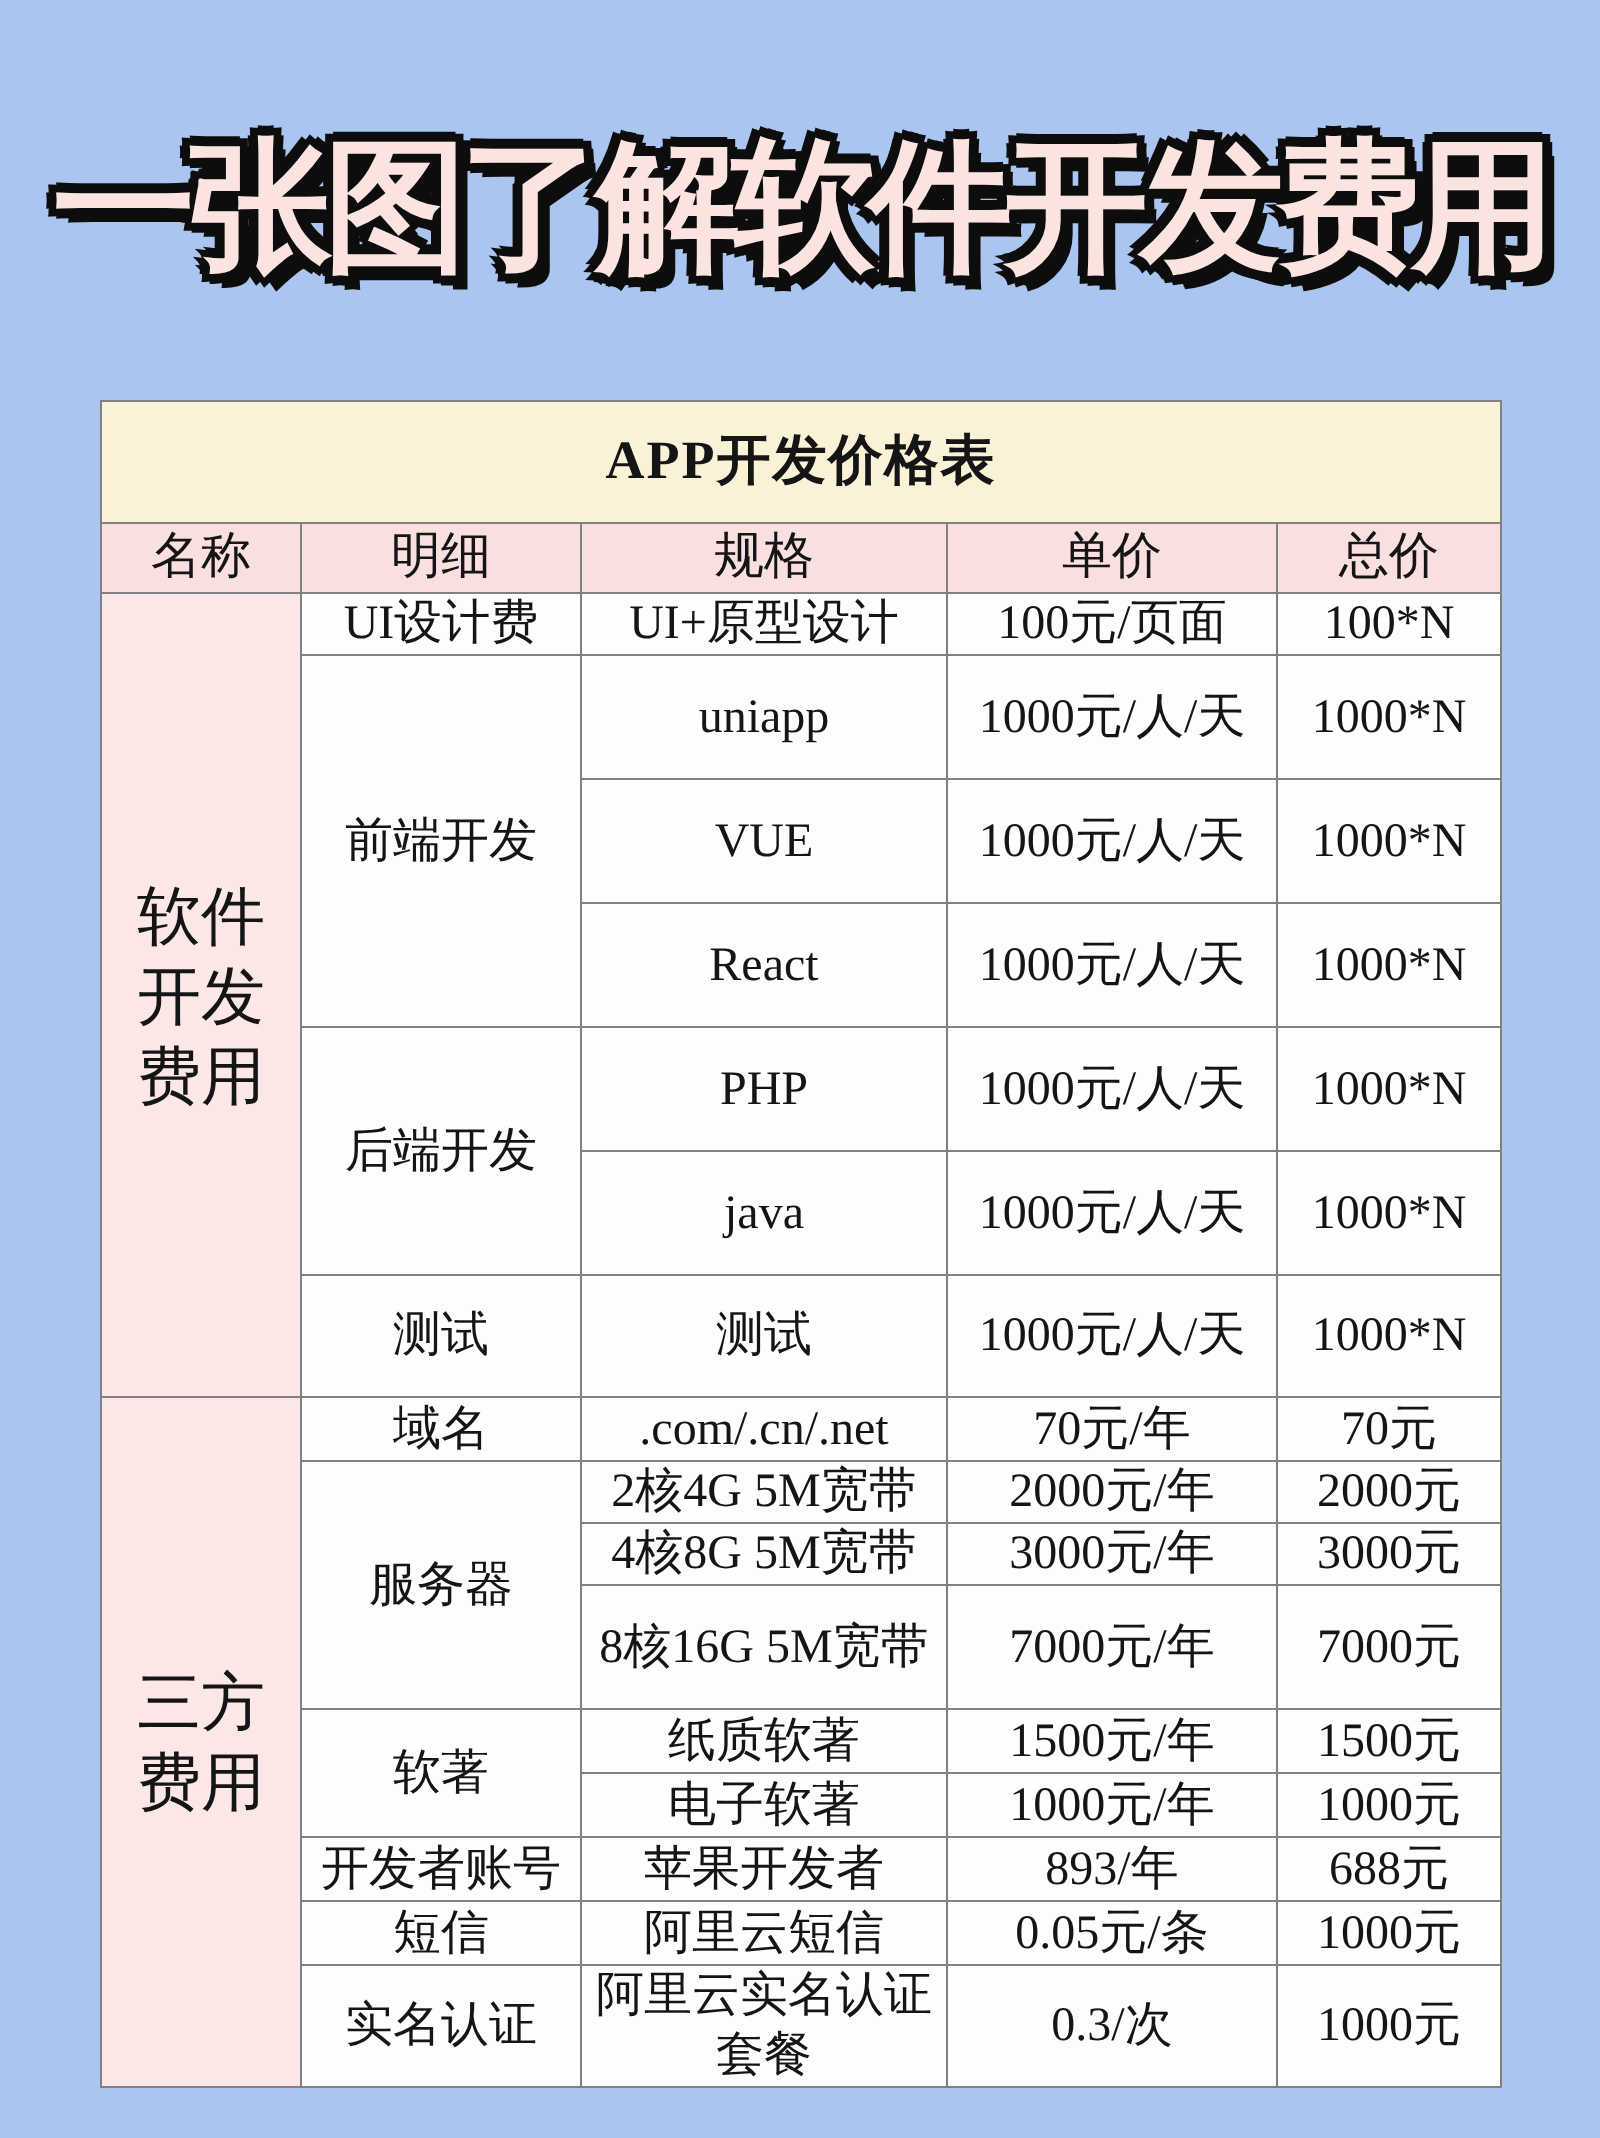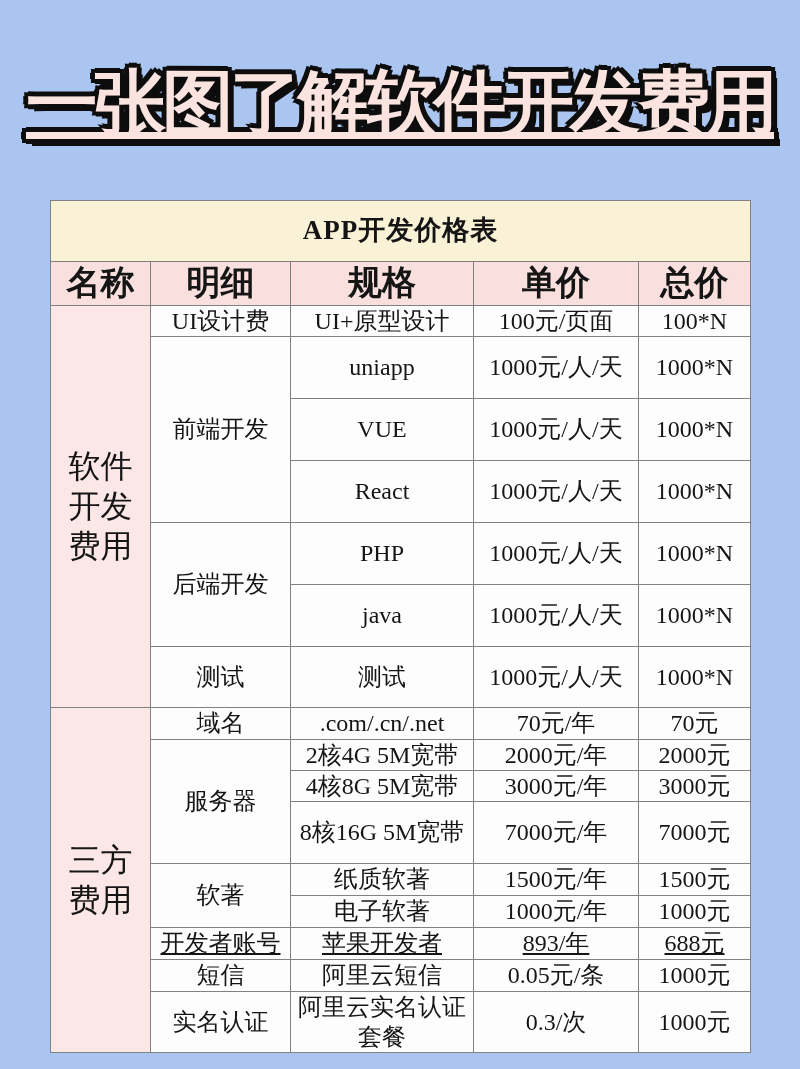--- a/index.html
+++ b/index.html
@@ -27,39 +27,38 @@
     font-family:"DejaVu Sans","Liberation Sans",sans-serif;
     font-weight:800;font-size:72px;letter-spacing:-4px;line-height:1.2;
     color:var(--title-fill);
     text-shadow:
       -4px -4px 0 var(--title-outline), 4px -4px 0 var(--title-outline),
       -4px  4px 0 var(--title-outline), 4px  4px 0 var(--title-outline),
       -5px  0   0 var(--title-outline), 5px  0   0 var(--title-outline),
        0   -5px 0 var(--title-outline), 0    5px 0 var(--title-outline),
        6px  7px 0 var(--title-outline);
     white-space:nowrap;
-    text-decoration:underline;
   }
   .table-wrap{position:absolute;left:50px;top:200px;width:700px;}
   table.ptable{
     border-collapse:collapse;table-layout:fixed;width:700px;
     text-align:center;
   }
   .ptable th,.ptable td{
     border:1px solid var(--border);
     padding:0 2px;line-height:1.25;
     overflow:hidden;
   }
   .ptable .title-row th{
     background:var(--table-title-bg);
     font-size:27px;font-weight:600;height:60px;letter-spacing:1px;
   }
   .ptable .head-row th{
     background:var(--header-bg);
-    font-size:34px;font-weight:700;height:34px;
+    font-size:25px;font-weight:400;height:34px;
   }
   .ptable td{background:var(--cell-bg);font-size:24px;}
   .ptable td.name-cell{background:var(--name-col-bg);font-size:32px;}
 </style>
 </head>
 <body>
 
 <div class="page">
 
   <h1 class="main-title">一张图了解软件开发费用</h1>
@@ -153,21 +152,21 @@
             <td rowspan="2">软著</td>
             <td>纸质软著</td>
             <td>1500元/年</td>
             <td>1500元</td>
           </tr>
           <tr style="height: 32px;">
             <td>电子软著</td>
             <td>1000元/年</td>
             <td>1000元</td>
           </tr>
-          <tr style="height: 32px; text-decoration: underline;">
+          <tr style="height: 32px;">
             <td>开发者账号</td>
             <td>苹果开发者</td>
             <td>893/年</td>
             <td>688元</td>
           </tr>
           <tr style="height: 32px;">
             <td>短信</td>
             <td>阿里云短信</td>
             <td>0.05元/条</td>
             <td>1000元</td>

